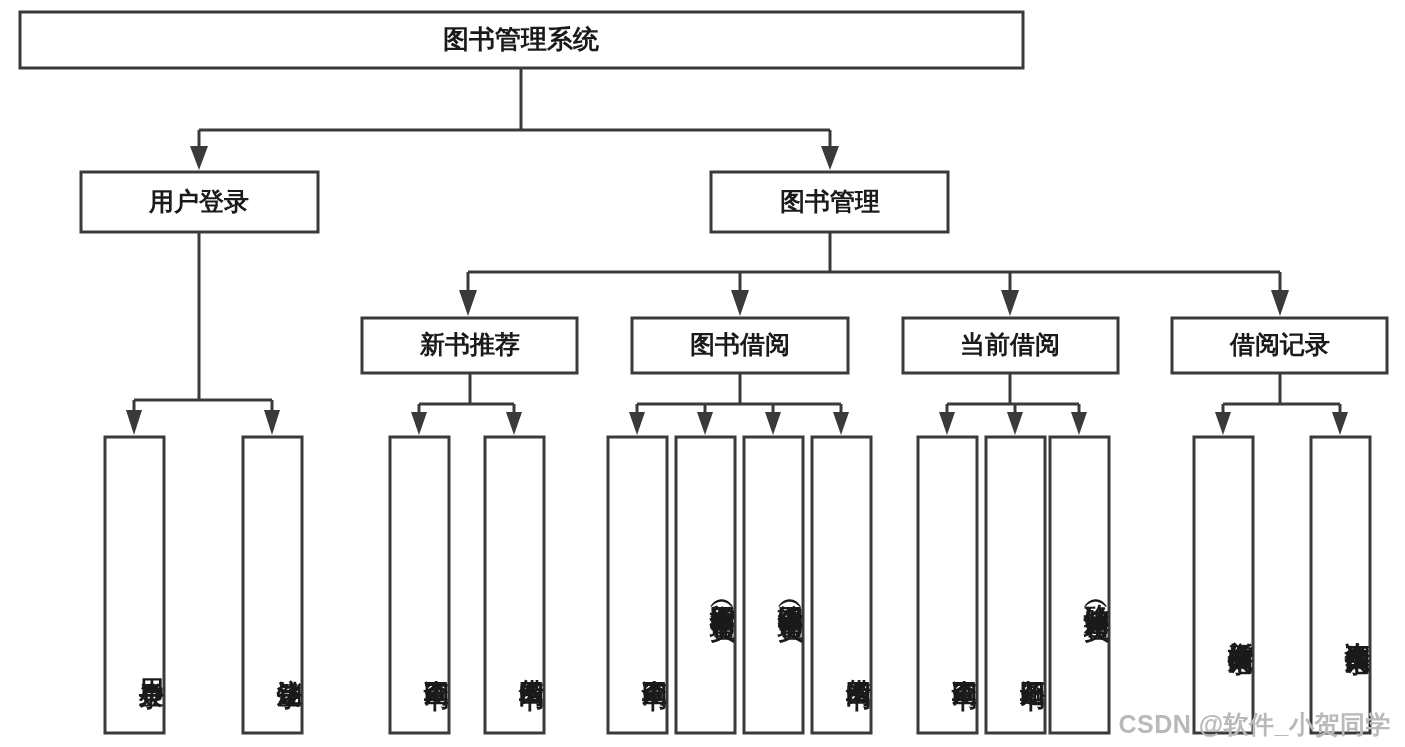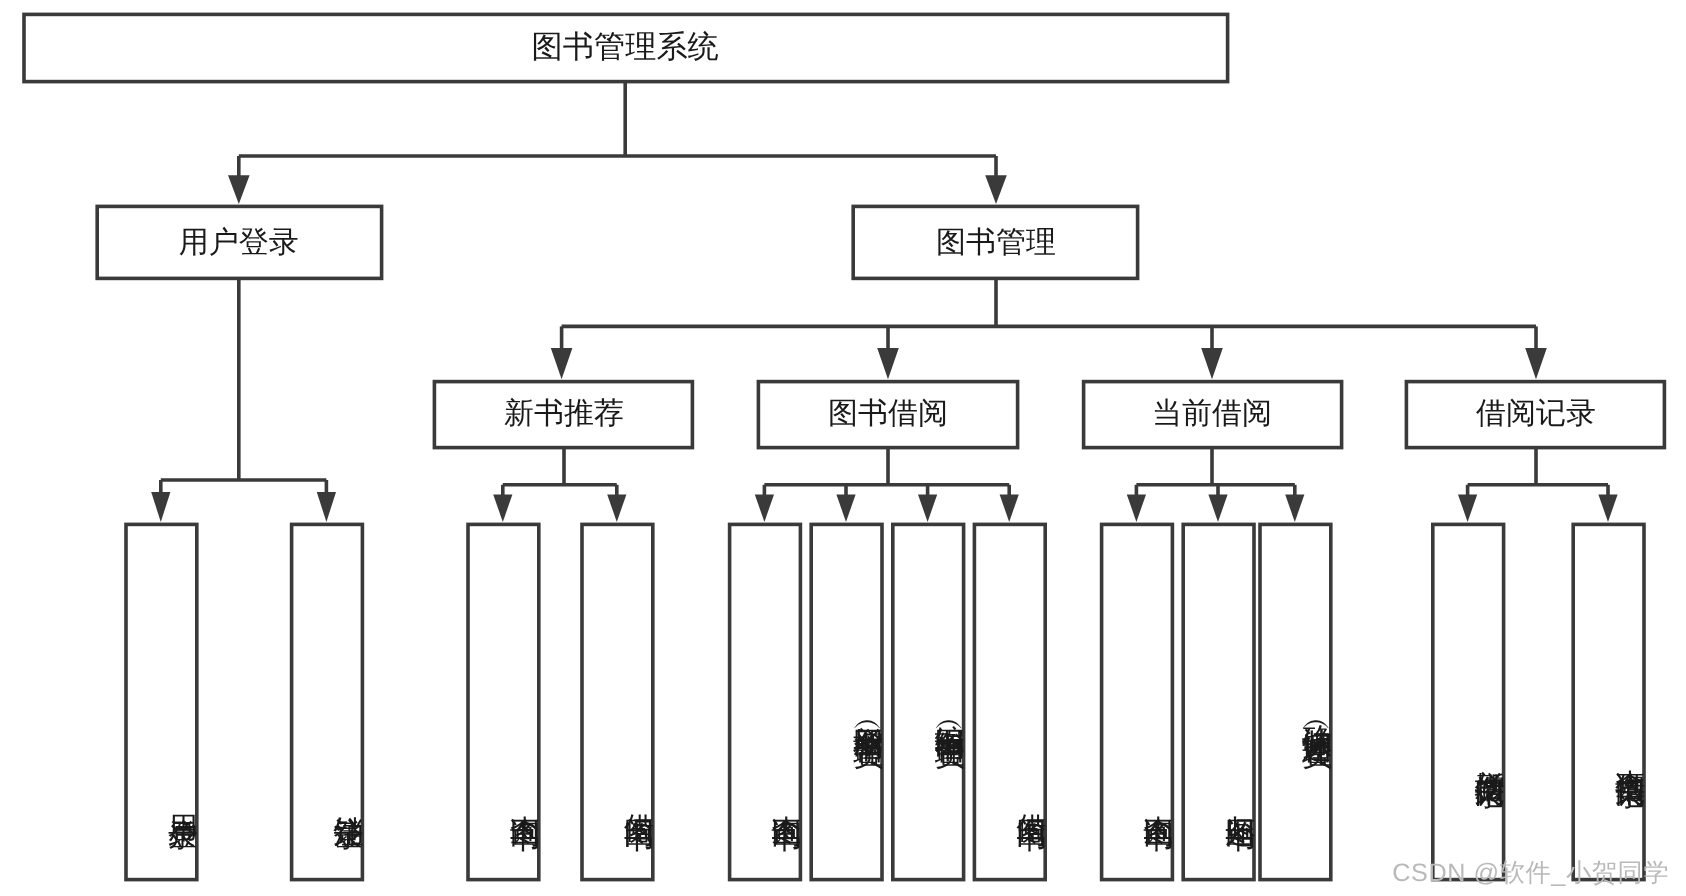--- a/index.html
+++ b/index.html
@@ -13,20 +13,21 @@
     font-family: "Liberation Sans", "DejaVu Sans", sans-serif;
     overflow: hidden;
     position: relative;
   }
   #diagram-root {
     position: absolute;
     left: 0;
     top: 0;
     width: 1405px;
     height: 747px;
+    font-weight: bold;
   }
   svg.flow {
     display: block;
     width: 1405px;
     height: 747px;
   }
   .node-rect {
     fill: #ffffff;
     stroke: #3a3a3a;
     stroke-width: 3;
@@ -64,21 +65,21 @@
     align-items: flex-start;
     justify-content: center;
     white-space: nowrap;
     pointer-events: none;
   }
   .watermark {
     position: absolute;
     right: 14px;
     bottom: 6px;
     font-family: "Liberation Sans", "DejaVu Sans", sans-serif;
-    font-size: 21px;
+    font-size: 25px;
     color: #b9b9b9;
     letter-spacing: 0.5px;
     white-space: nowrap;
   }
 </style>
 </head>
 <body>
 
 <div id="diagram-root">
 

